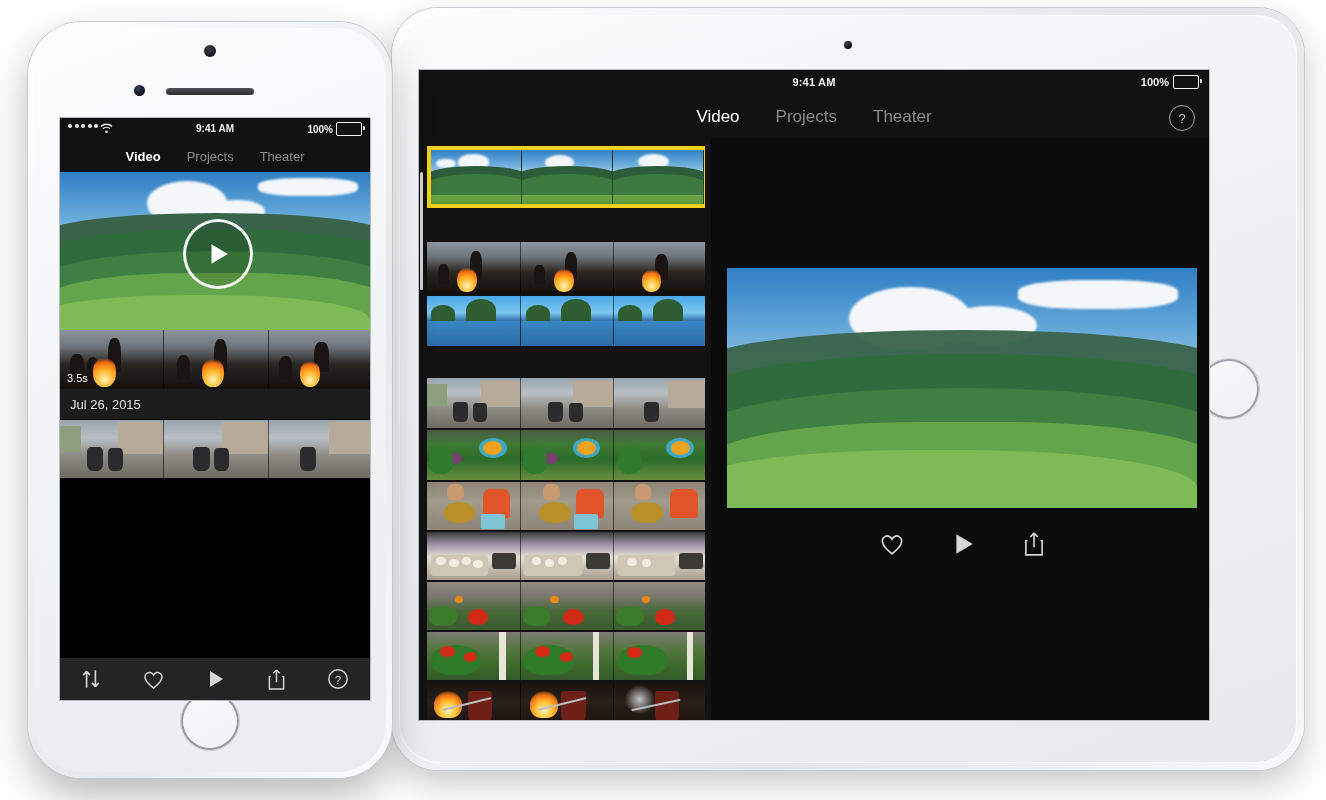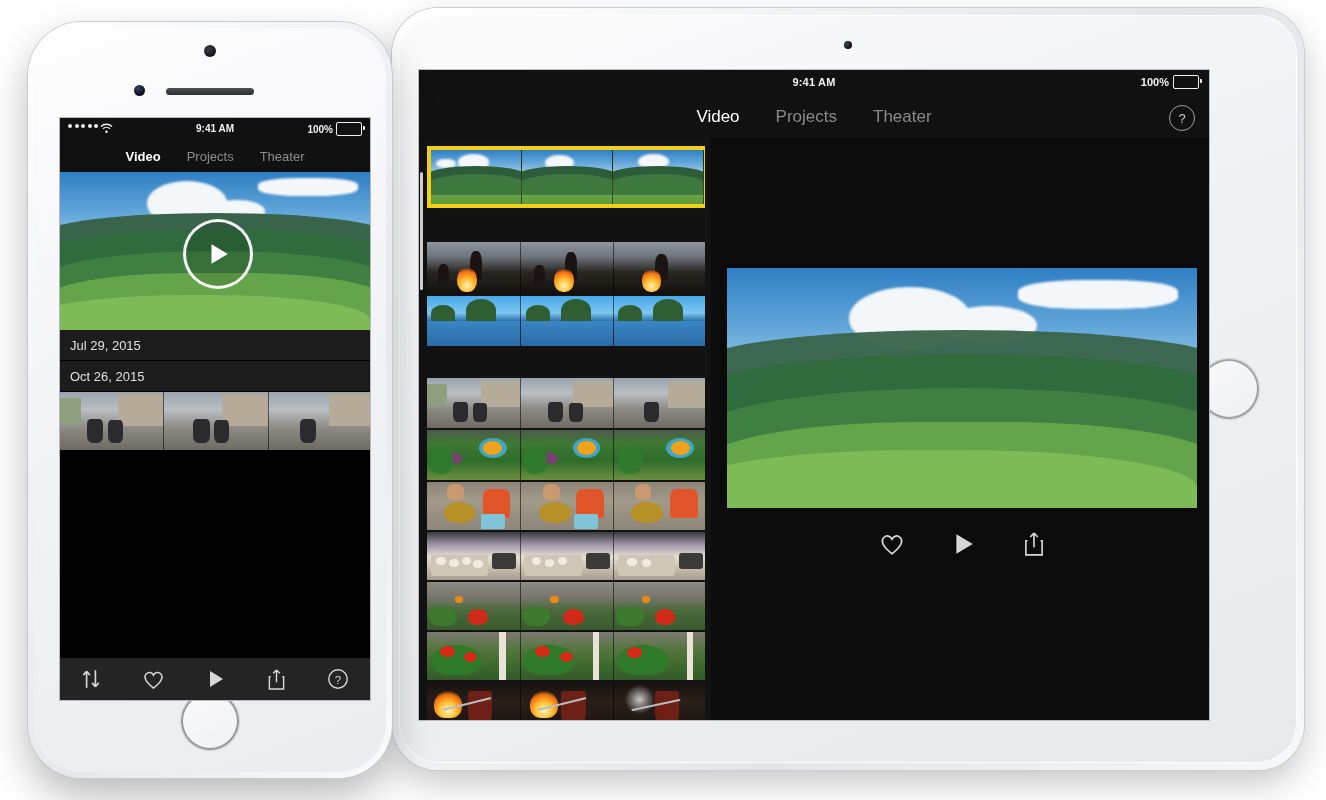--- a/index.html
+++ b/index.html
@@ -562,25 +562,45 @@
             <div class="ridge" style="top:64%;height:40%;background:#64a44a;border-radius:42% 42% 0 0"></div>
             <div class="ridge" style="left:-10%;top:78%;height:34%;background:#7cbb55;border-radius:46% 46% 0 0"></div>
             <div class="play-big">
               <svg width="24" height="26" viewBox="0 0 22 24">
                   <path d="M5 3 L20 12 L5 21 Z" fill="#ffffff"></path>
                 </svg>
             </div>
           </div>
 
 
-          <div class="date-hdr">Jul 29, 2015</div>
-
-
-
-          <div class="date-hdr">Oct 26, 2015</div>
+
+          <div class="clip" style="height:59px">
+            <div class="frames">
+              <div class="frame sc-fire" style="width:33.34%">
+                <div class="fig" style="left:46%;top:14%;width:13%;height:58%"></div>
+                <div class="fig" style="left:10%;top:40%;width:13%;height:44%"></div>
+                <div class="fig" style="left:26%;top:46%;width:11%;height:38%"></div>
+                <div class="flame" style="left:32%;top:46%;width:22%;height:50%"></div>
+              </div>
+              <div class="frame sc-fire" style="width:33.33%">
+                <div class="fig" style="left:48%;top:16%;width:13%;height:56%"></div>
+                <div class="fig" style="left:12%;top:42%;width:13%;height:42%"></div>
+                <div class="flame" style="left:36%;top:48%;width:22%;height:48%"></div>
+              </div>
+              <div class="frame sc-fire" style="width:33.33%">
+                <div class="fig" style="left:44%;top:20%;width:14%;height:52%"></div>
+                <div class="fig" style="left:10%;top:44%;width:13%;height:40%"></div>
+                <div class="flame" style="left:30%;top:50%;width:20%;height:46%"></div>
+              </div>
+            </div>
+            <span class="dur">3.5s</span>
+          </div>
+
+
+          <div class="date-hdr">Jul 26, 2015</div>
 
           <div class="clip" style="height:58px">
             <div class="frames">
               <div class="frame sc-street" style="width:33.34%">
                 <div class="bldg" style="left:56%;top:4%;width:44%;height:54%"></div>
                 <div class="bldg" style="left:0;top:10%;width:20%;height:46%;background:#8e9f7e"></div>
                 <div class="bike" style="left:26%;top:46%;width:16%;height:42%"></div>
                 <div class="bike" style="left:46%;top:48%;width:15%;height:40%"></div>
               </div>
               <div class="frame sc-street" style="width:33.33%">

